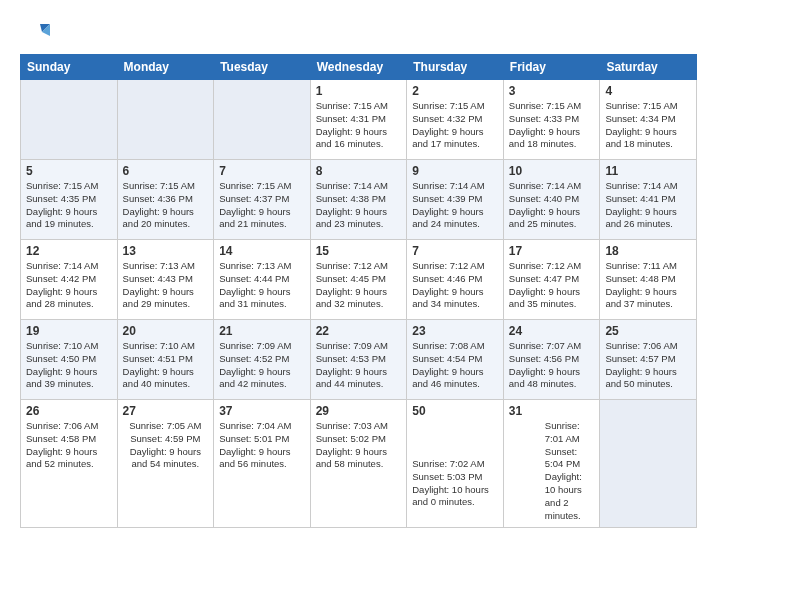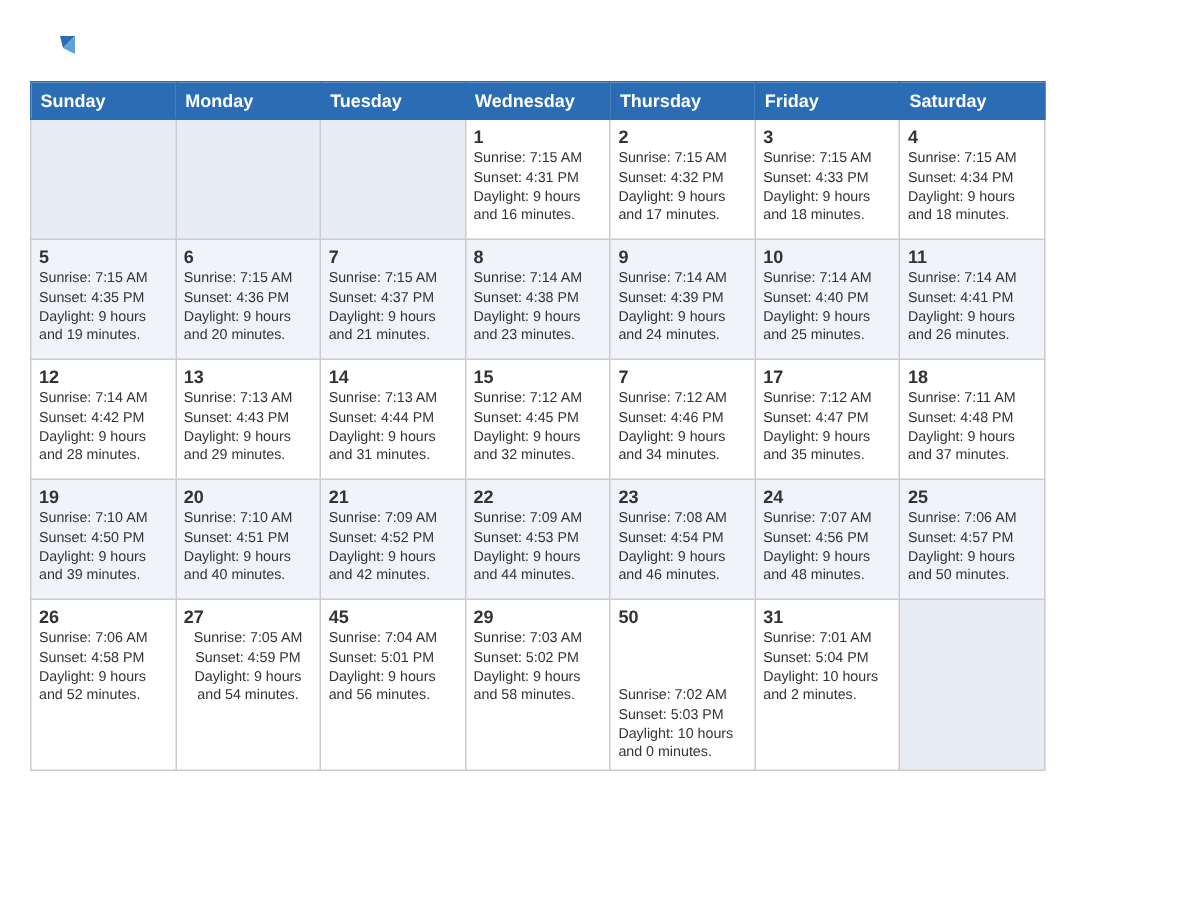--- a/index.html
+++ b/index.html
@@ -300,40 +300,40 @@
 Sunset: 4:58 PM
 Daylight: 9 hours and 52 minutes.</div>
           </td>
           <td>
             <span class="day-num">27</span>
             <div class="cell-text" style="white-space: pre-line; text-align: center;">Sunrise: 7:05 AM
 Sunset: 4:59 PM
 Daylight: 9 hours and 54 minutes.</div>
           </td>
           <td>
-            <span class="day-num">45</span>
+            <span class="day-num">37</span>
             <div class="cell-text" style="white-space: pre-line;">Sunrise: 7:04 AM
 Sunset: 5:01 PM
 Daylight: 9 hours and 56 minutes.</div>
           </td>
           <td>
             <span class="day-num">29</span>
             <div class="cell-text" style="white-space: pre-line;">Sunrise: 7:03 AM
 Sunset: 5:02 PM
 Daylight: 9 hours and 58 minutes.</div>
           </td>
           <td>
             <span class="day-num">50</span>
             <div class="cell-text" style="white-space: pre-line; margin-top: 40px;">Sunrise: 7:02 AM
 Sunset: 5:03 PM
 Daylight: 10 hours and 0 minutes.</div>
           </td>
           <td>
             <span class="day-num">31</span>
-            <div class="cell-text" style="white-space: pre-line;">Sunrise: 7:01 AM
+            <div class="cell-text" style="white-space: pre-line; margin-left: 36px;">Sunrise: 7:01 AM
 Sunset: 5:04 PM
 Daylight: 10 hours and 2 minutes.</div>
           </td>
           <td class="empty-cell"></td>
         </tr>
       </tbody>
   </table>
 </div>
 
 </body></html>

